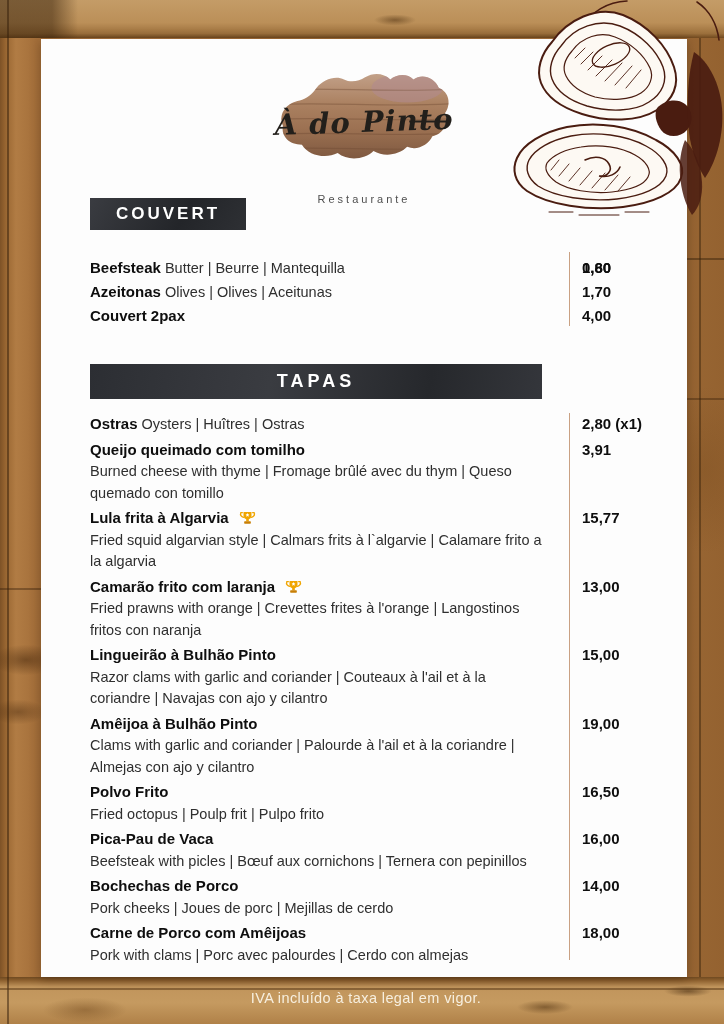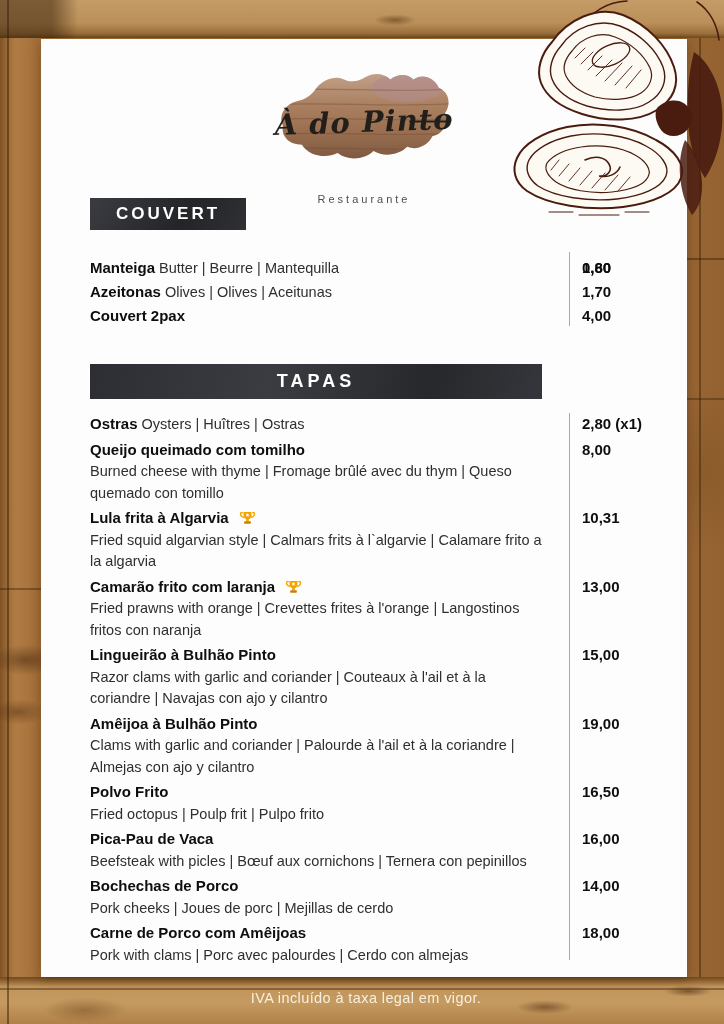--- a/index.html
+++ b/index.html
@@ -136,21 +136,21 @@
     <div class="badge">COUVERT</div>
     <div class="items">
       <div class="divider"></div>
 
   <div class="menu-item">
     <div class="item-price">1,80</div>
   </div>
 
   <div class="menu-item">
     <div class="item-main">
-      <span class="item-name">Manteiga</span>
+      <span class="item-name">Beefsteak</span>
       
       <span class="item-desc inline">Butter | Beurre | Mantequilla</span>
     </div>
     <div class="item-price">0,60</div>
   </div>
 
   <div class="menu-item">
     <div class="item-main">
       <span class="item-name">Azeitonas</span>
       
@@ -183,36 +183,36 @@
     </div>
     <div class="item-price">2,80 (x1)</div>
   </div>
 
   <div class="menu-item">
     <div class="item-main">
       <span class="item-name">Queijo queimado com tomilho</span>
       
       <span class="item-desc block">Burned cheese with thyme | Fromage brûlé avec du thym | Queso quemado con tomillo</span>
     </div>
-    <div class="item-price">8,00</div>
+    <div class="item-price">3,91</div>
   </div>
 
   <div class="menu-item">
     <div class="item-main">
       <span class="item-name">Lula frita à Algarvia</span>
       <span class="item-award"><svg viewBox="0 0 24 24">
         <path fill="#f0a500" d="M6,3 h12 v5 a6,6 0 0 1 -12,0 Z"></path>
         <path d="M5,4 H2 a5,5 0 0 0 5,7 M19,4 h3 a5,5 0 0 1 -5,7" stroke="#f0a500" stroke-width="2" fill="none"></path>
         <rect x="10" y="13" width="4" height="4" fill="#f0a500"></rect>
         <rect x="7" y="17" width="10" height="3.5" rx="1" fill="#c87f06"></rect>
         <path fill="#ffffff" d="M12,4.5 l0.9,1.8 2,0.3 -1.4,1.4 0.3,2 -1.8,-0.9 -1.8,0.9 0.3,-2 -1.4,-1.4 2,-0.3 Z"></path>
       </svg></span>
       <span class="item-desc block">Fried squid algarvian style | Calmars frits à l`algarvie | Calamare frito a la algarvia</span>
     </div>
-    <div class="item-price">10,31</div>
+    <div class="item-price">15,77</div>
   </div>
 
   <div class="menu-item">
     <div class="item-main">
       <span class="item-name">Camarão frito com laranja</span>
       <span class="item-award"><svg viewBox="0 0 24 24">
         <path fill="#f0a500" d="M6,3 h12 v5 a6,6 0 0 1 -12,0 Z"></path>
         <path d="M5,4 H2 a5,5 0 0 0 5,7 M19,4 h3 a5,5 0 0 1 -5,7" stroke="#f0a500" stroke-width="2" fill="none"></path>
         <rect x="10" y="13" width="4" height="4" fill="#f0a500"></rect>
         <rect x="7" y="17" width="10" height="3.5" rx="1" fill="#c87f06"></rect>

